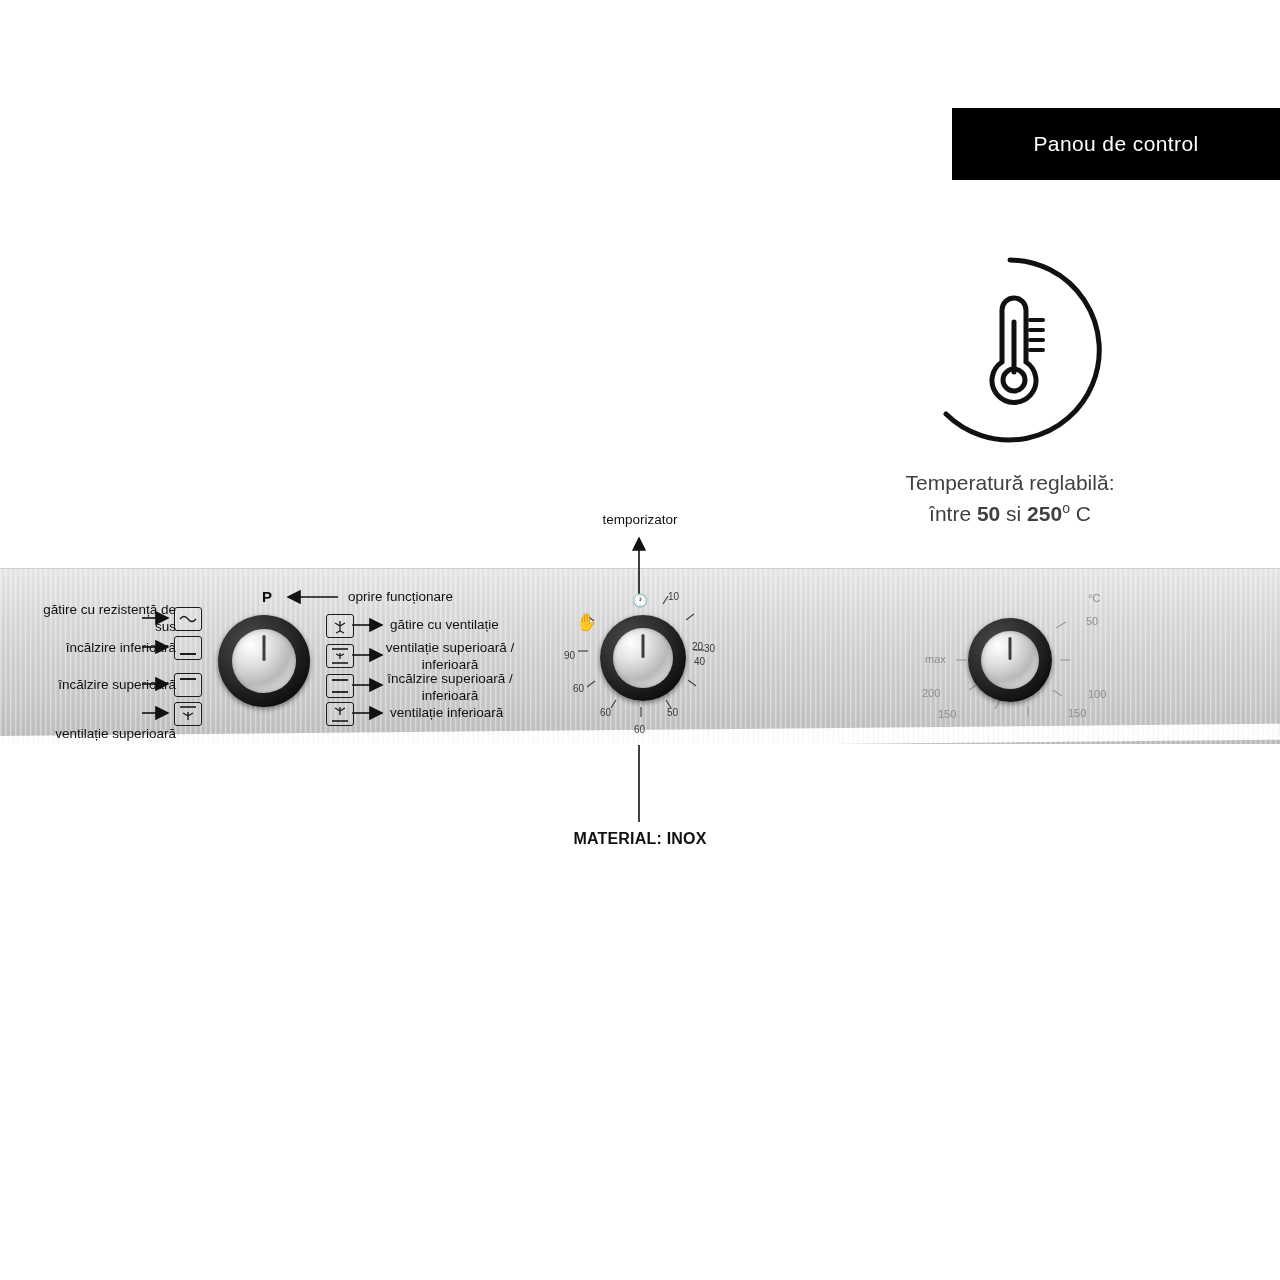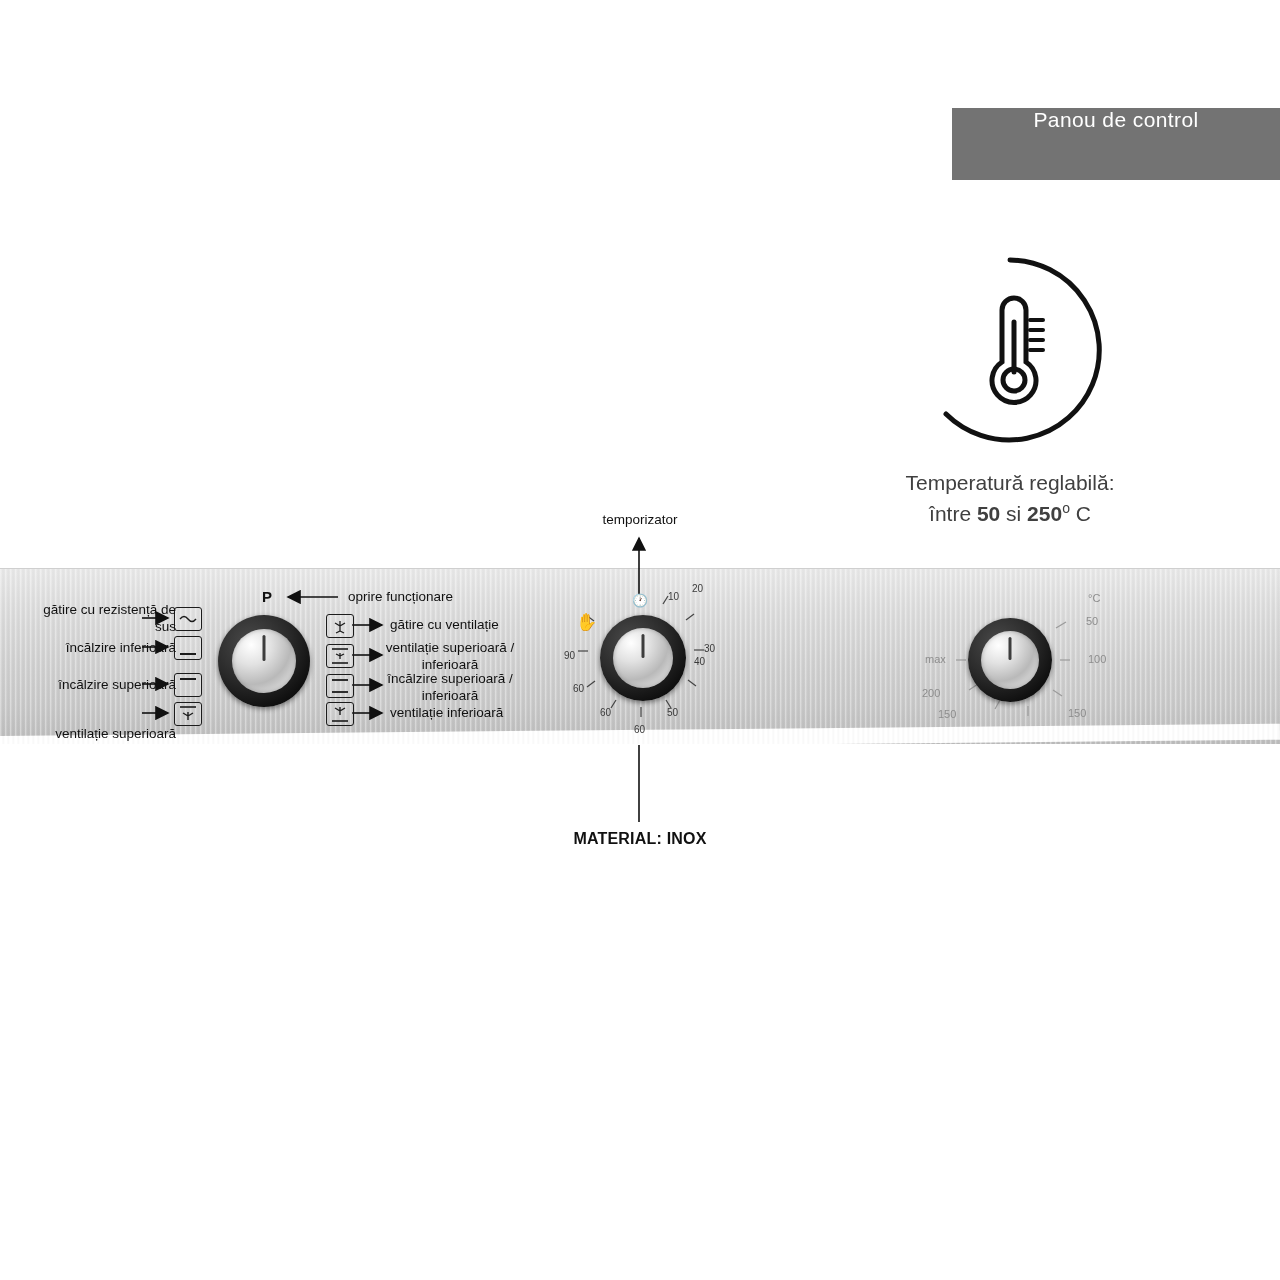--- a/index.html
+++ b/index.html
@@ -7,22 +7,22 @@
     width:1280px;height:1280px;position:relative;
     background:#ffffff;
     font-family:"Liberation Sans", sans-serif;
     color:#1a1a1a;
     overflow:hidden;
   }
 
   
   .header-badge{
     position:absolute;left:952px;top:108px;width:328px;height:72px;
-    background:#737373;color:#ffffff;
-    display:flex;align-items:flex-start;justify-content:center;
+    background:#000000;color:#ffffff;
+    display:flex;align-items:center;justify-content:center;
     font-size:21px;letter-spacing:.4px;
   }
 
   
   .temp-feature{
     position:absolute;left:860px;top:250px;width:300px;text-align:center;
   }
   .temp-icon{width:200px;height:200px;margin:0 auto;display:block;}
   .temp-caption{
     margin-top:18px;font-size:21px;line-height:1.45;color:#404040;
@@ -253,31 +253,31 @@
 <div class="p-mark" style="left:262px;top:588px;">P</div>
 <div class="lbl" style="left:348px;top:589px;width:180px;">oprire funcționare</div>
 <div class="lbl" style="left:390px;top:617px;width:200px;">gătire cu ventilație</div>
 <div class="lbl center" style="left:370px;top:640px;width:160px;">ventilație superioară / inferioară</div>
 <div class="lbl center" style="left:370px;top:671px;width:160px;">încălzire superioară / inferioară</div>
 <div class="lbl" style="left:390px;top:705px;width:200px;">ventilație inferioară</div>
 
 <div class="hand-ico" style="left:576px;top:612px;">✋</div>
 <div class="clock-ico" style="left:632px;top:593px;">🕐</div>
 <div class="tick" style="left:668px;top:591px;">10</div>
-<div class="tick" style="left:692px;top:583px;">20</div>
+<div class="tick" style="left:692px;top:641px;">20</div>
 <div class="tick" style="left:704px;top:643px;">30</div>
 <div class="tick" style="left:694px;top:656px;">40</div>
 <div class="tick" style="left:667px;top:707px;">50</div>
 <div class="tick" style="left:634px;top:716px;margin-top:8px;">60</div>
 <div class="tick" style="left:600px;top:707px;">60</div>
 <div class="tick" style="left:573px;top:683px;">60</div>
 <div class="tick" style="left:564px;top:650px;">90</div>
 
 <div class="deg-c" style="left:1088px;top:592px;">°C</div>
 <div class="tick-th" style="left:1086px;top:615px;">50</div>
-<div class="tick-th" style="left:1088px;top:653px;">100</div>
+<div class="tick-th" style="left:1088px;top:688px;">100</div>
 <div class="tick-th" style="left:1068px;top:707px;">150</div>
 <div class="tick-th" style="left:938px;top:708px;">150</div>
 <div class="tick-th" style="left:922px;top:687px;">200</div>
 <div class="tick-th" style="left:925px;top:653px;">max</div>
 
 <div class="callout-top">temporizator</div>
 <div class="callout-bottom">MATERIAL: INOX</div>
 
 </body></html>

